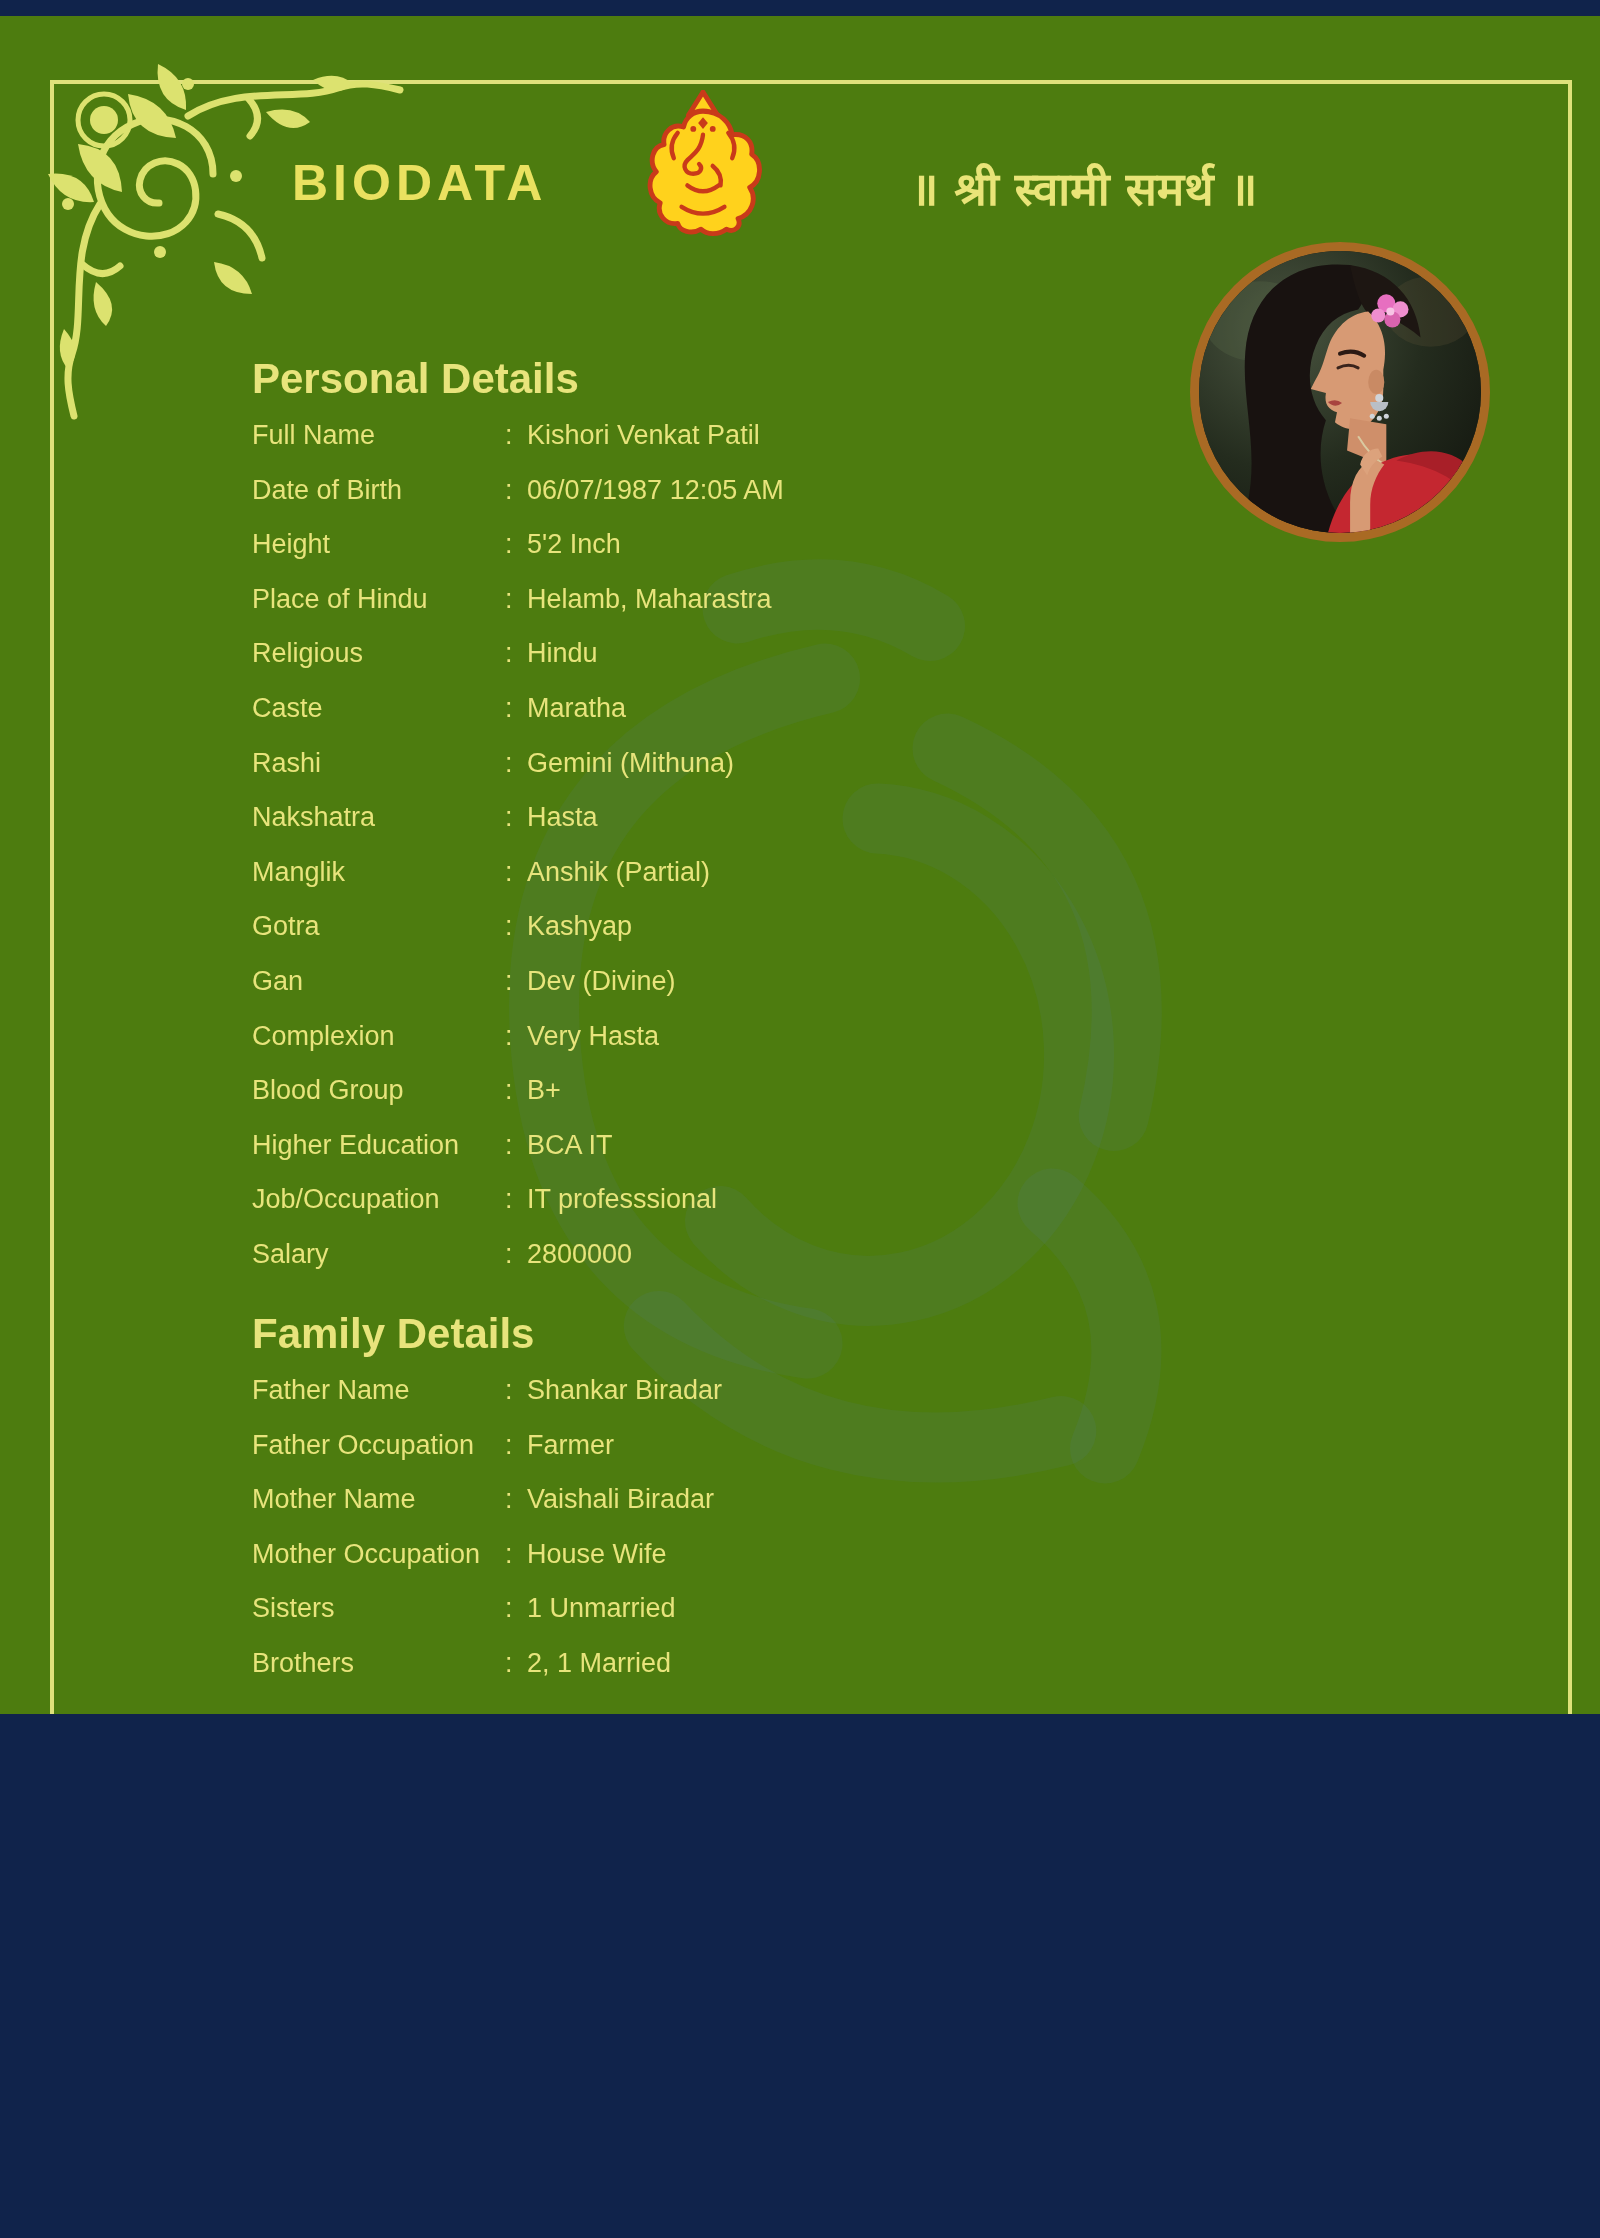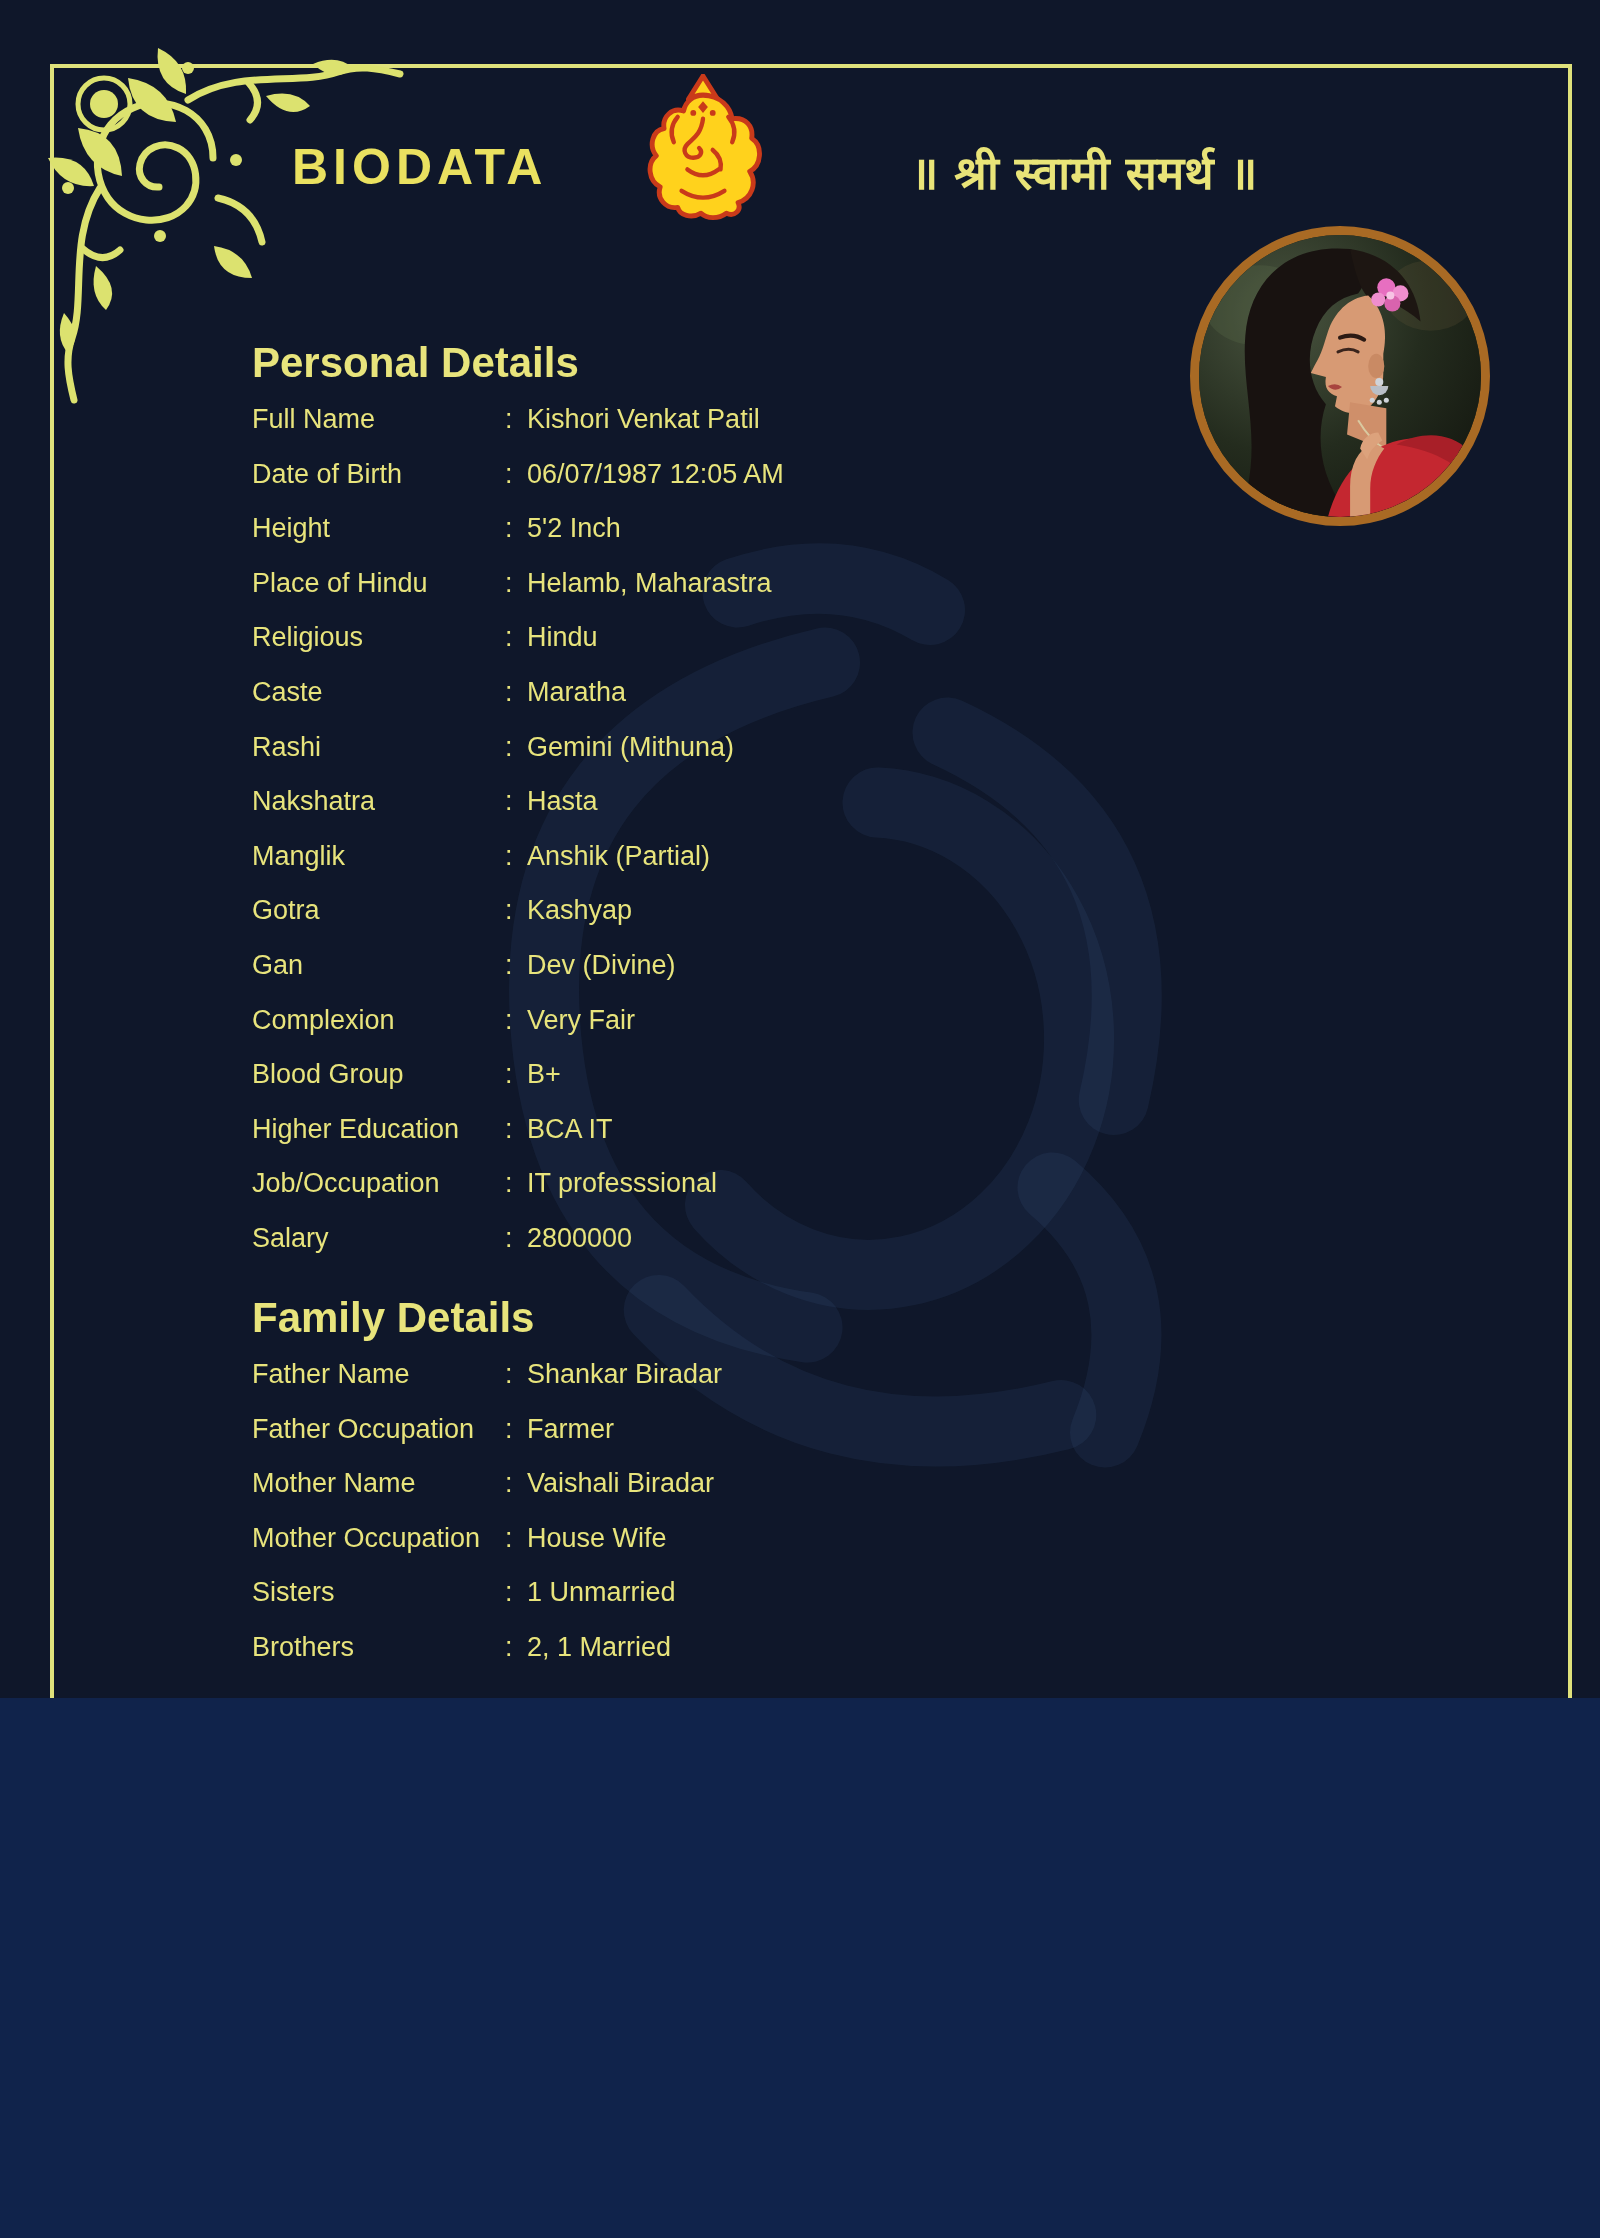--- a/index.html
+++ b/index.html
@@ -1,22 +1,23 @@
 <!DOCTYPE html>
 <html><head>
 <meta charset="utf-8">
 <style>
   * { box-sizing: border-box; margin: 0; padding: 0; }
   html, body { background: #10234b; }
   .page {
     position: relative;
     width: 1600px; height: 1698px;
-    background: #0f172a;
+    background: #4d7c0f;
     overflow: hidden;
     font-family: "Liberation Sans", "DejaVu Sans", sans-serif;
+    margin-top: 16px;
   }
   
   .frame {
     position: absolute; left: 50px; top: 64px;
     width: 1522px; height: 2127px;
     border: 4px solid #dfe17b;
     z-index: 2;
   }
   
   .ornament { position: absolute; width: 400px; height: 400px; z-index: 3; }
@@ -284,21 +285,21 @@
           <div class="label">Gan</div>
           <div class="colon">:</div>
           <div class="value">
             <div>Dev (Divine)</div>
           </div>
         </div>
         <div class="row">
           <div class="label">Complexion</div>
           <div class="colon">:</div>
           <div class="value">
-            <div>Very Fair</div>
+            <div>Very Hasta</div>
           </div>
         </div>
         <div class="row">
           <div class="label">Blood Group</div>
           <div class="colon">:</div>
           <div class="value">
             <div>B+</div>
           </div>
         </div>
         <div class="row">

